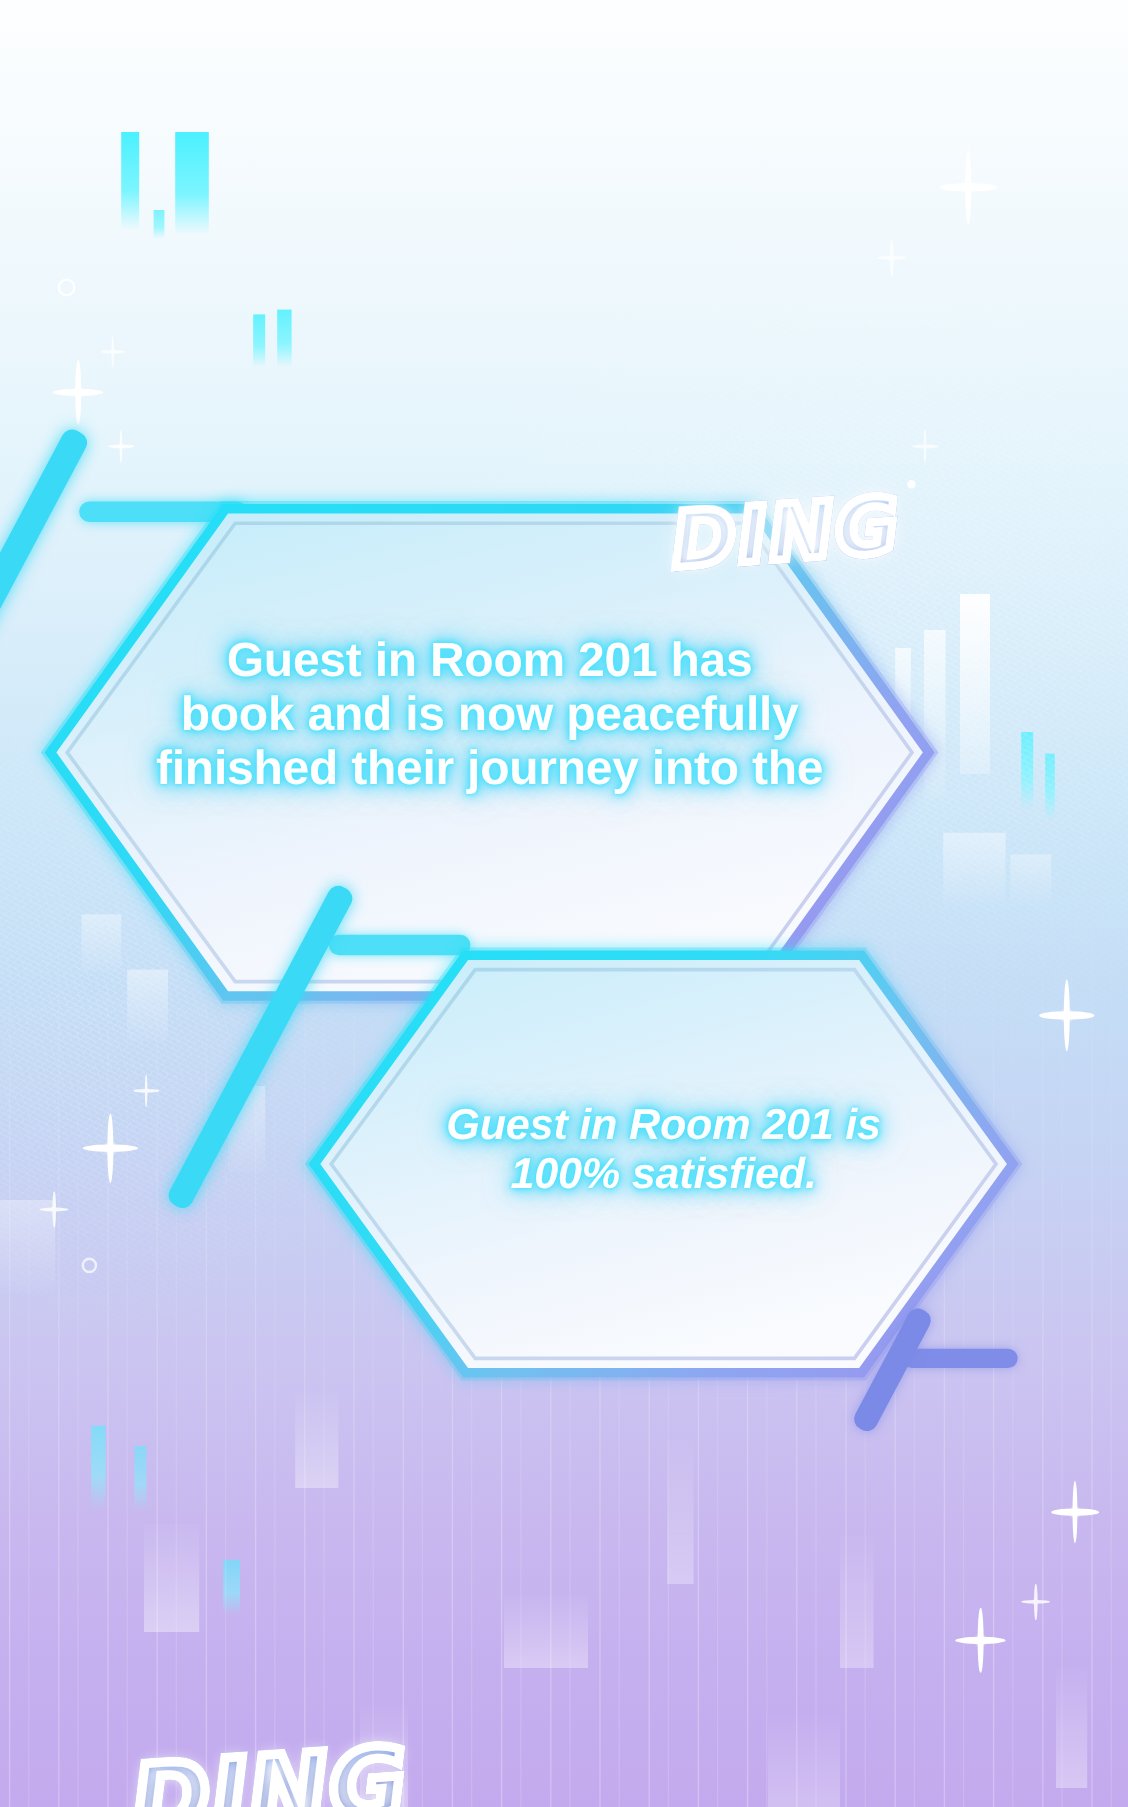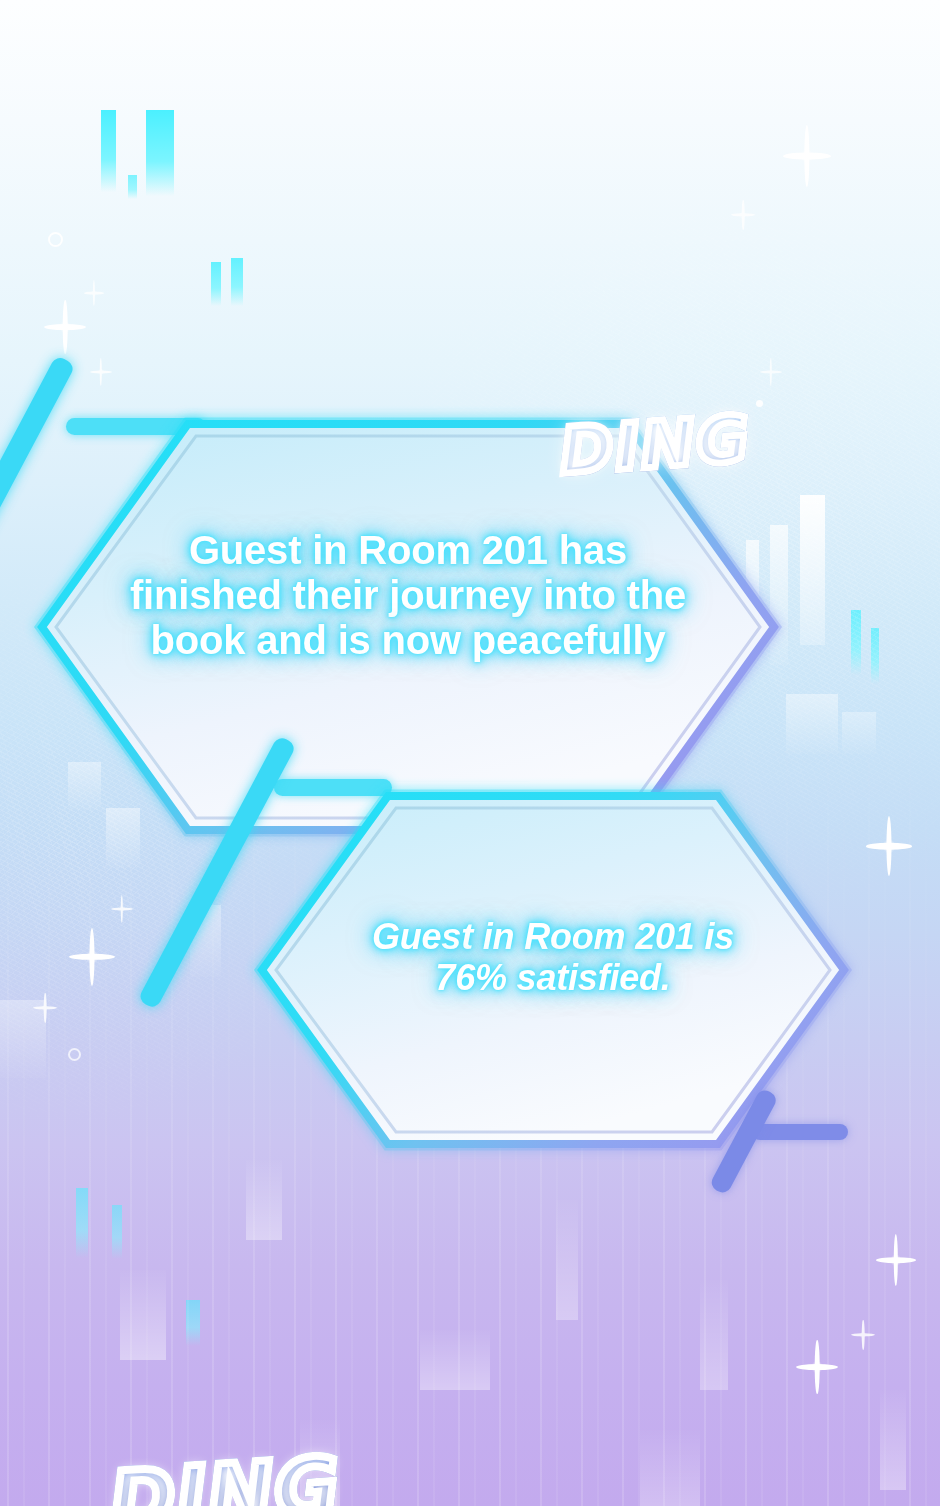--- a/index.html
+++ b/index.html
@@ -233,22 +233,22 @@
       </defs>
 
       <polygon points="152,6 592,6 738,209 592,412 152,412 6,209" fill="none" stroke="url(#b1edge)" stroke-width="13" filter="url(#b1glow)" opacity=".55"></polygon>
 
       <polygon points="152,6 592,6 738,209 592,412 152,412 6,209" fill="url(#b1fill)" stroke="url(#b1edge)" stroke-width="8"></polygon>
 
       <polygon points="160,18 586,18 724,209 586,400 160,400 20,209" fill="none" stroke="url(#b1inner)" stroke-width="3"></polygon>
     </svg>
     <div class="bubbletext" style="top:110px;font-size:40px;padding:0 52px;">
       <div>Guest in Room 201 has</div>
+      <div>book and is now peacefully</div>
       <div>finished their journey into the</div>
-      <div>book and is now peacefully</div>
     </div>
   </div>
 
   <div class="stroke" style="left:274px;top:779px;width:118px;height:17px;background:#4ddff7;box-shadow:0 0 9px rgba(77,223,247,.75);"></div>
   <div class="stroke" style="left:277px;top:740px;width:21px;height:300px;background:#3ad9f6;box-shadow:0 0 12px rgba(58,217,246,.85);transform:rotate(28deg);transform-origin:50% 0;"></div>
 
   <div class="hexwrap" style="left:256px;top:790px;width:594px;height:360px;">
     <svg width="594" height="360" viewBox="0 0 594 360">
       <defs>
         <linearGradient id="b2fill" x1="0" y1="0" x2="0.45" y2="1">
@@ -276,21 +276,21 @@
               <feMergeNode in="SourceGraphic"></feMergeNode>
             </feMerge>
         </filter>
       </defs>
       <polygon points="132,6 462,6 588,180 462,354 132,354 6,180" fill="none" stroke="url(#b2edge)" stroke-width="13" filter="url(#b2glow)" opacity=".55"></polygon>
       <polygon points="132,6 462,6 588,180 462,354 132,354 6,180" fill="url(#b2fill)" stroke="url(#b2edge)" stroke-width="8"></polygon>
       <polygon points="140,18 456,18 574,180 456,342 140,342 20,180" fill="none" stroke="url(#b2inner)" stroke-width="3"></polygon>
     </svg>
     <div class="bubbletext" style="top:127px;font-size:36px;padding:0 56px;font-style:italic;">
       <div>Guest in Room 201 is</div>
-      <div>76% satisfied.</div>
+      <div>100% satisfied.</div>
     </div>
   </div>
 
   <div class="stroke" style="left:752px;top:1124px;width:96px;height:16px;background:#7f8ce8;box-shadow:0 0 8px rgba(127,140,232,.6);"></div>
   <div class="stroke" style="left:760px;top:1092px;width:20px;height:112px;background:#7b8ae7;box-shadow:0 0 9px rgba(123,138,231,.6);transform:rotate(28deg);transform-origin:50% 0;"></div>
 
   <div class="ding" style="left:560px;top:408px;font-size:64px;">
     <span>DING</span>
   </div>
 

